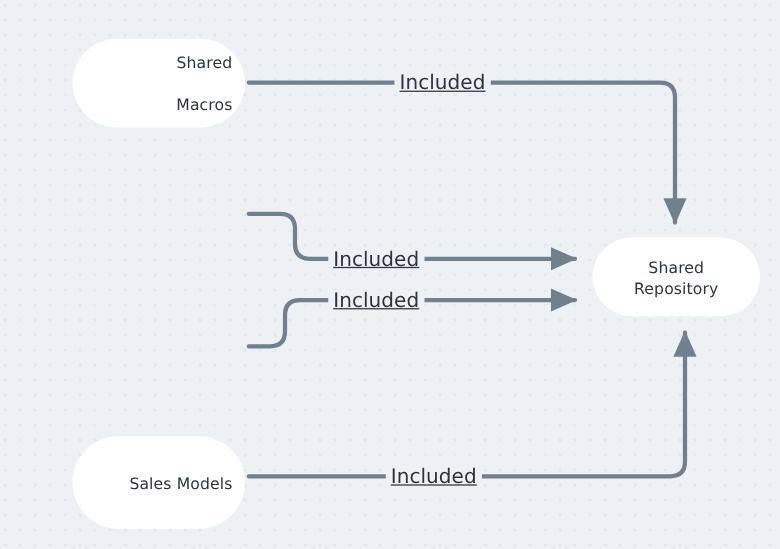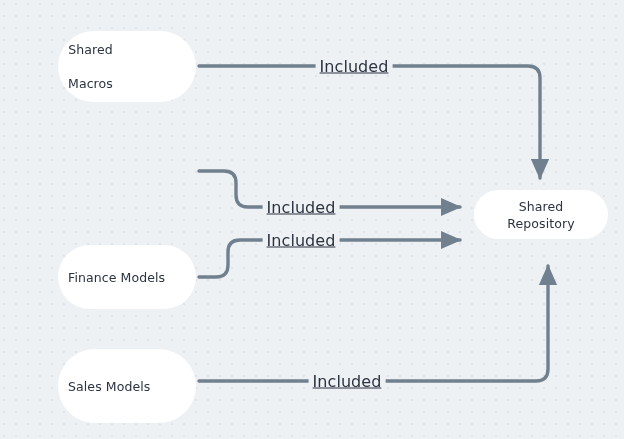--- a/index.html
+++ b/index.html
@@ -29,21 +29,21 @@
     top: 0;
     width: 624px;
     height: 439px;
   }
   .node {
     position: absolute;
     background: #ffffff;
     border-radius: 999px;
     display: flex;
     align-items: center;
-    justify-content: flex-start;
+    justify-content: flex-end;
     text-align: center;
     color: #2b3340;
     font-size: 12.5px;
     line-height: 17px;
     letter-spacing: 0.1px;
     box-sizing: border-box;
     padding: 4px 10px;
     z-index: 3;
   }
   .edge-label {
@@ -83,29 +83,26 @@
 
   <div class="node" style="left:58px; top:31px; width:138px; height:71px;">
     <div>
       <span>Shared</span><br>
       <br>
       <span>Macros</span>
     </div>
   </div>
 
 
-  <div class="node" style="left:58px; top:245px; width:138px; height:64px;">
-    <span>Finance Models</span>
-  </div>
 
   <div class="node" style="left:58px; top:349px; width:138px; height:74px;">
     <span>Sales Models</span>
   </div>
 
-  <div class="node" style="left:474px; top:190px; width:134px; height:49px;">
+  <div class="node" style="left:474px; top:190px; width:134px; height:63px;">
     <span>Shared Repository</span>
   </div>
 
   <div class="edge-label" style="left:354px; top:66px;">Included</div>
   <div class="edge-label" style="left:301px; top:207px;">Included</div>
   <div class="edge-label" style="left:301px; top:240px;">Included</div>
   <div class="edge-label" style="left:347px; top:381px;">Included</div>
 
 </div>
 

